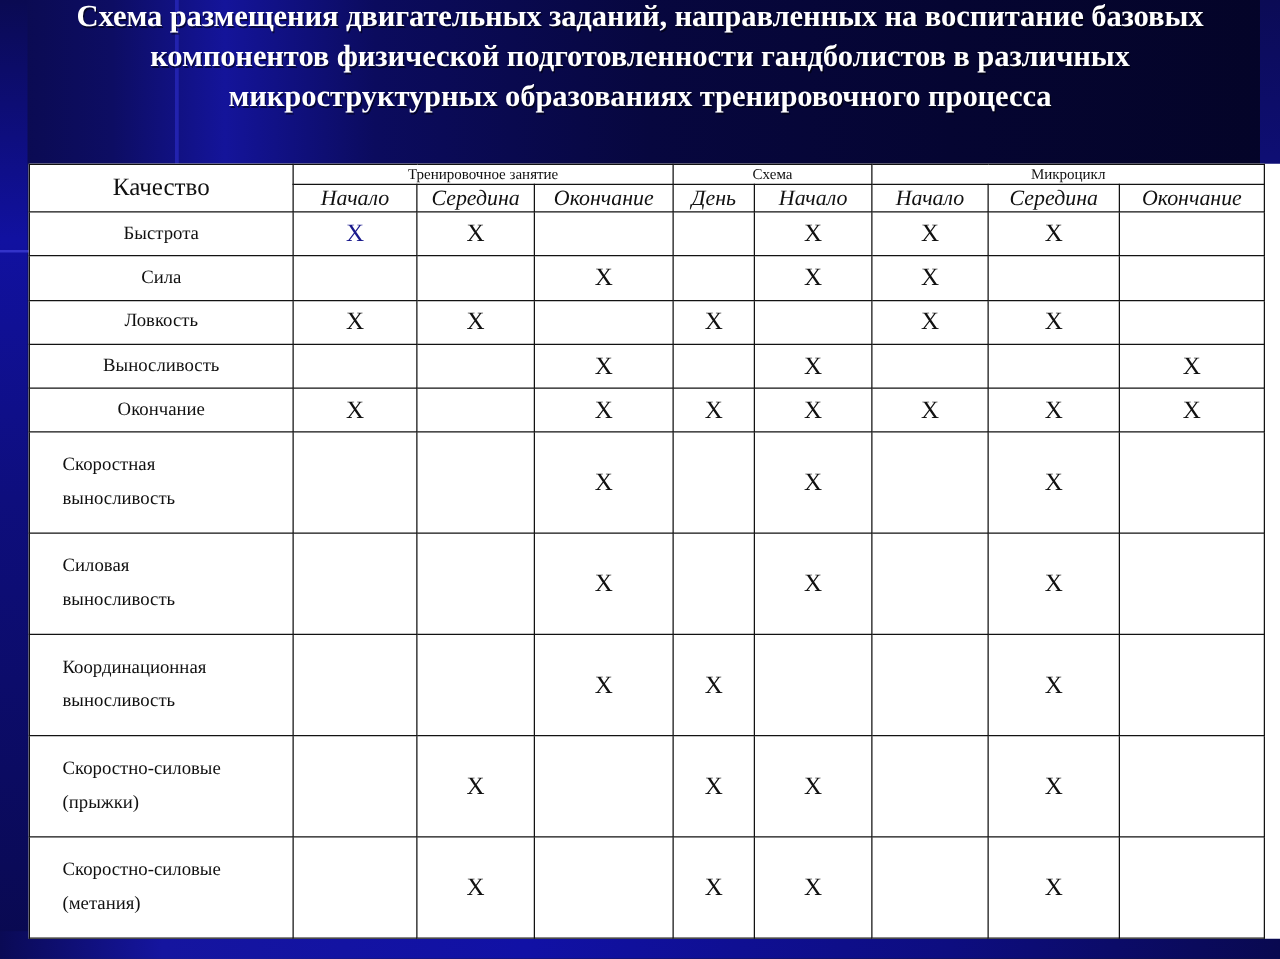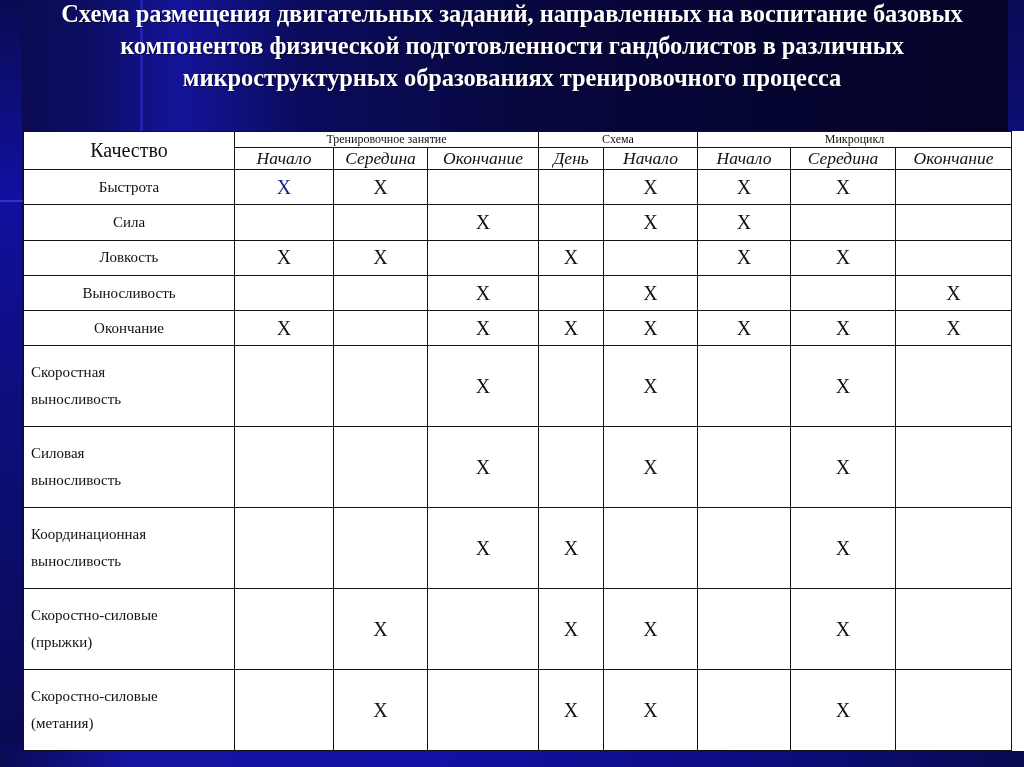--- a/index.html
+++ b/index.html
@@ -147,21 +147,21 @@
     text-align: center;
     vertical-align: middle;
   }
   td.rowlabel {
     font-size: 15px;
     text-align: center;
     vertical-align: middle;
   }
   td.rowlabel.multi {
     text-align: left;
-    padding-left: 7px;
+    padding-left: 26px;
     line-height: 27px;
   }
   td.mark {
     font-size: 20px;
     text-align: center;
     vertical-align: middle;
     color: #111111;
   }
   td.mark.accent {
     color: #1a1a8c;

